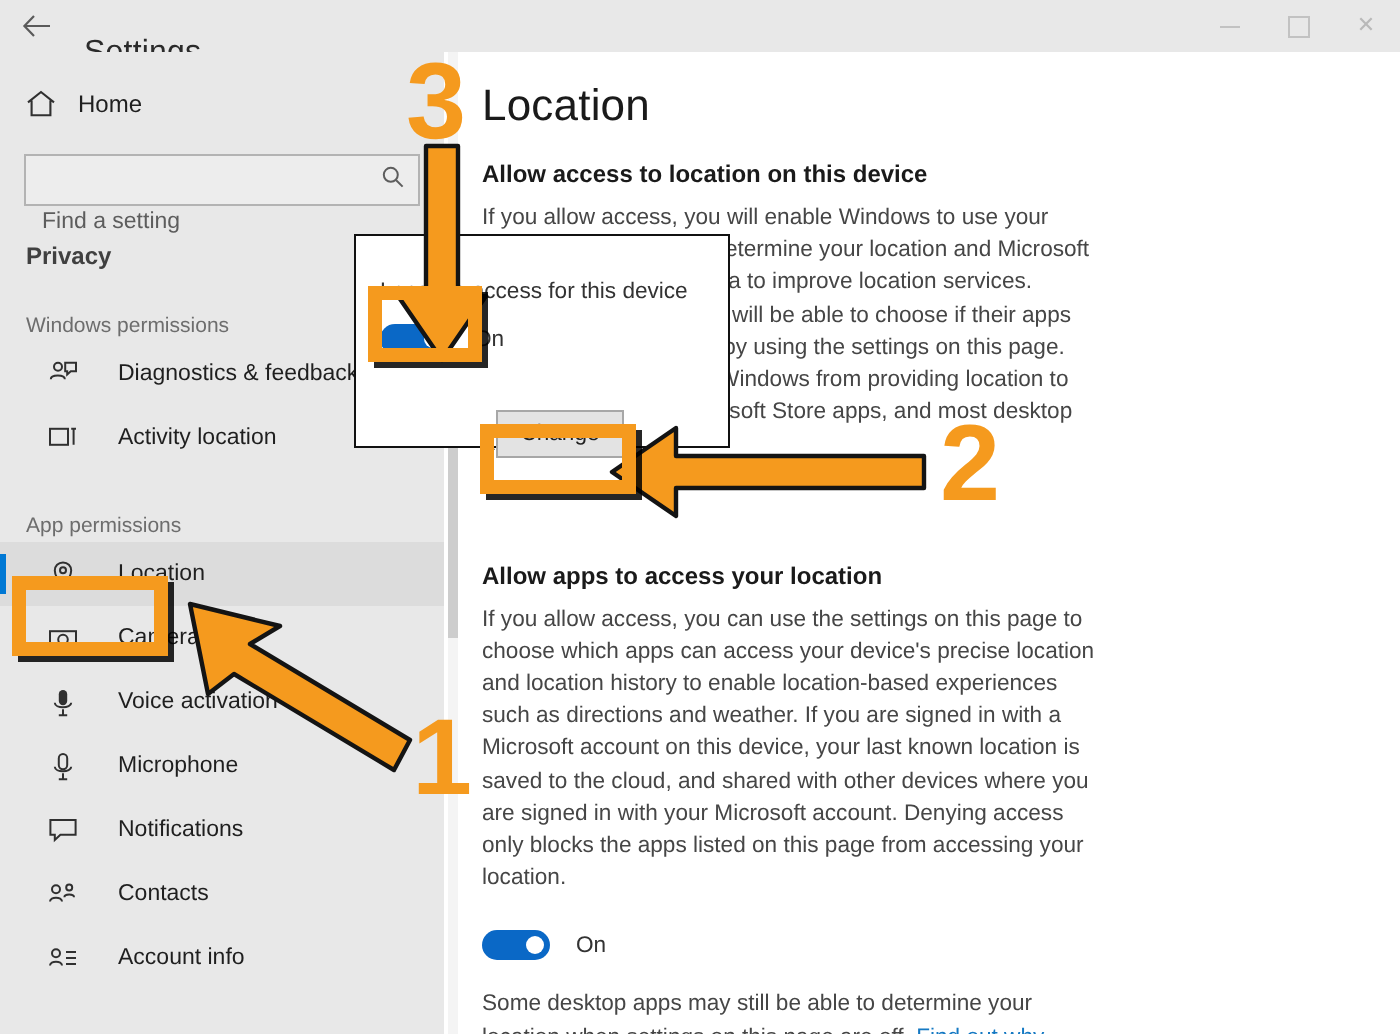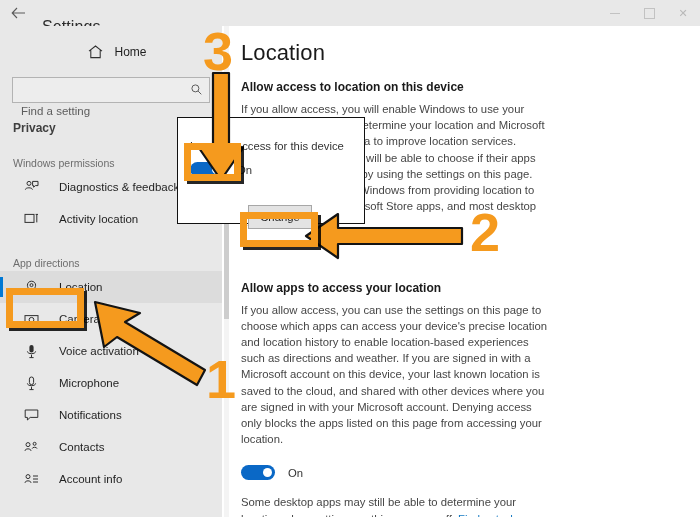--- a/index.html
+++ b/index.html
@@ -72,21 +72,20 @@
     background: #e8e8e8;
     overflow: hidden;
   }
   .nav-home {
     display: flex;
     align-items: center;
     height: 28px;
     margin-top: 12px;
     padding-left: 12px;
     gap: 11px;
-    justify-content: center;
   }
   .nav-home .label {
     font-size: 12px;
     color: #1f1f1f;
   }
   .search-wrap {
     margin: 11px 12px 0 12px;
     height: 24px;
     background: #ededed;
     border: 1px solid #b3b3b3;
@@ -353,21 +352,21 @@
     <div class="nav-item">
       <span class="ico">
         <svg width="15" height="14" viewBox="0 0 15 14" aria-hidden="true">
           <rect x="1" y="2.4" width="9" height="8" fill="none" stroke="#303030" stroke-width="1"></rect>
           <path d="M11.6 2.4 H14 M12.8 2.4 V10.4" stroke="#303030" stroke-width="1"></path>
         </svg>
       </span>
       <span class="label">Activity location</span>
     </div>
 
-    <div class="group-label">App directions</div>
+    <div class="group-label">App permissions</div>
 
     <div class="nav-item selected">
       <span class="ico">
         <svg width="13" height="15" viewBox="0 0 13 15" aria-hidden="true">
           <path d="M6.5 1.2 C4.1 1.2 2.4 3 2.4 5.2 C2.4 8.2 6.5 13.4 6.5 13.4 C6.5 13.4 10.6 8.2 10.6 5.2 C10.6 3 8.9 1.2 6.5 1.2 Z" fill="none" stroke="#303030" stroke-width="1"></path>
           <circle cx="6.5" cy="5.1" r="1.5" fill="none" stroke="#303030" stroke-width="1"></circle>
         </svg>
       </span>
       <span class="label">Location</span>
     </div>

